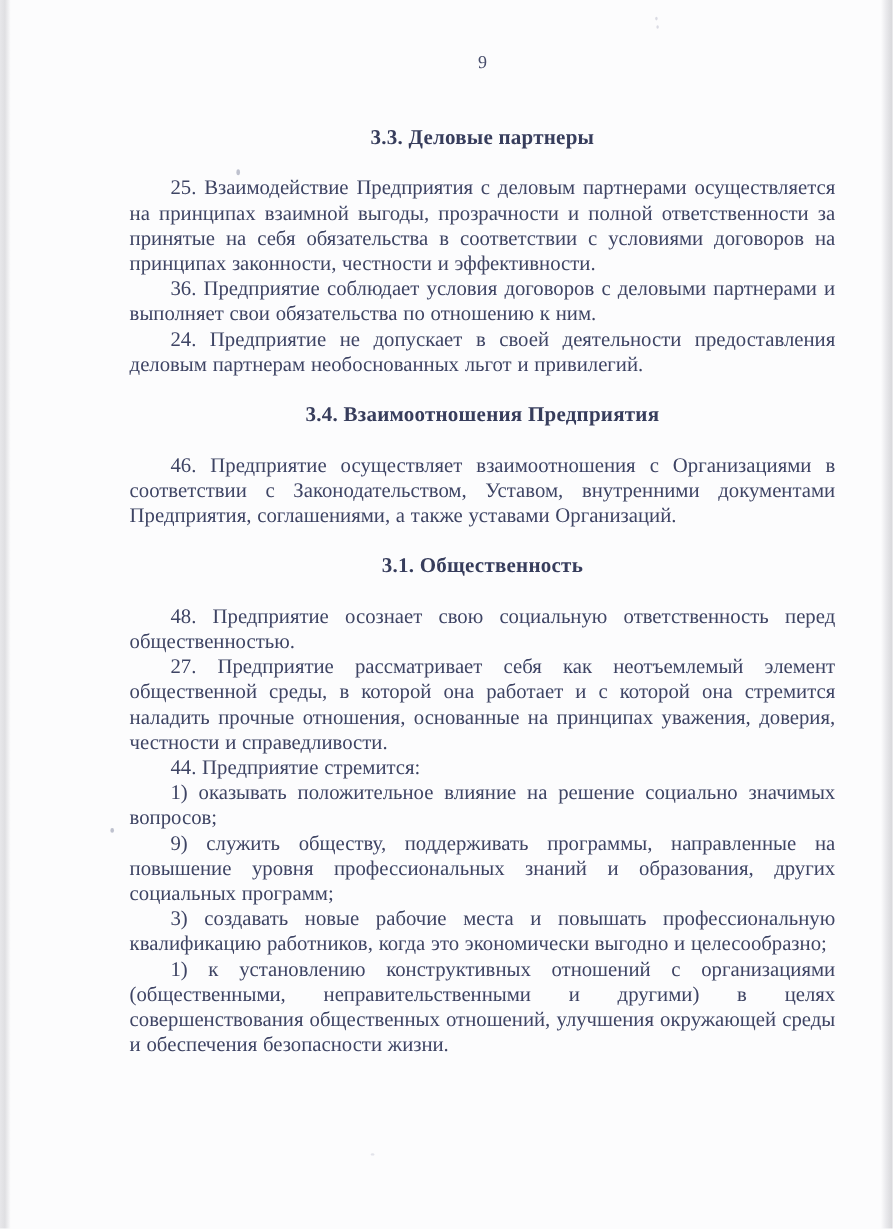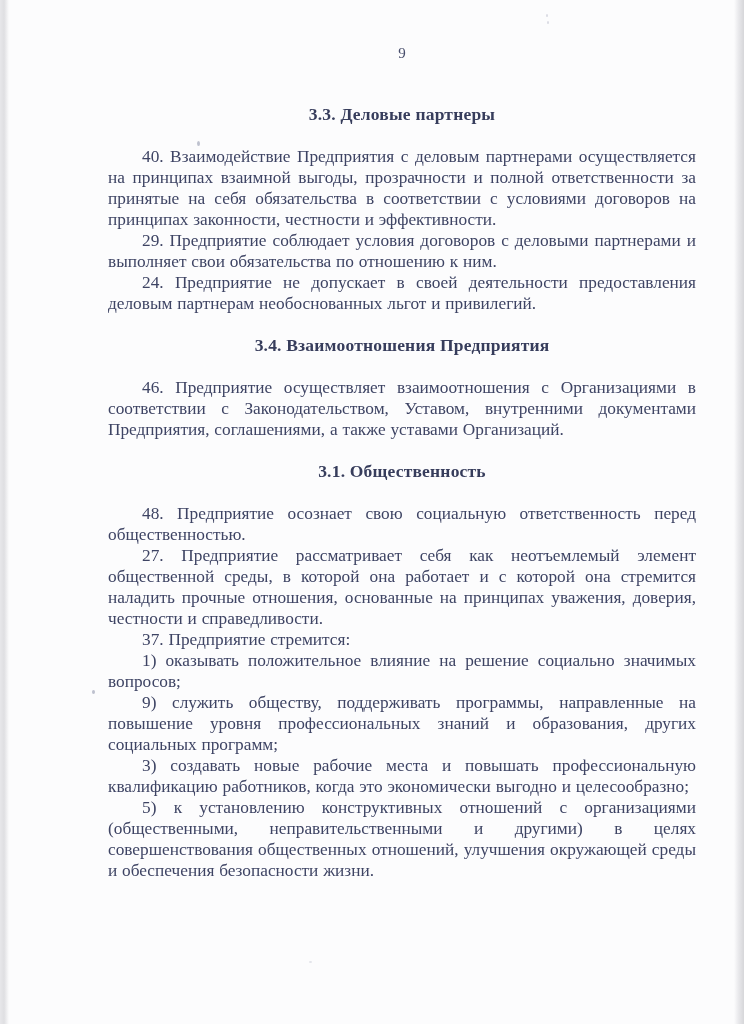--- a/index.html
+++ b/index.html
@@ -86,32 +86,32 @@
   <div class="speck a3"></div>
   <div class="speck a4"></div>
   <div class="speck a5"></div>
 
   <div class="content">
 
     <div class="page-number">9</div>
 
     <h2 class="section-heading first">3.3. Деловые партнеры</h2>
 
-    <p class="body-paragraph">40. Взаимодействие Предприятия с деловым партнерами осуществляется на принципах взаимной выгоды, прозрачности и полной ответственности за принятые на себя обязательства в соответствии с условиями договоров на принципах законности, честности и эффективности.</p>
-    <p class="body-paragraph">29. Предприятие соблюдает условия договоров с деловыми партнерами и выполняет свои обязательства по отношению к ним.</p>
+    <p class="body-paragraph">25. Взаимодействие Предприятия с деловым партнерами осуществляется на принципах взаимной выгоды, прозрачности и полной ответственности за принятые на себя обязательства в соответствии с условиями договоров на принципах законности, честности и эффективности.</p>
+    <p class="body-paragraph">36. Предприятие соблюдает условия договоров с деловыми партнерами и выполняет свои обязательства по отношению к ним.</p>
     <p class="body-paragraph">24. Предприятие не допускает в своей деятельности предоставления деловым партнерам необоснованных льгот и привилегий.</p>
 
     <h2 class="section-heading">3.4. Взаимоотношения Предприятия</h2>
 
     <p class="body-paragraph">46. Предприятие осуществляет взаимоотношения с Организациями в соответствии с Законодательством, Уставом, внутренними документами Предприятия, соглашениями, а также уставами Организаций.</p>
 
     <h2 class="section-heading">3.1. Общественность</h2>
 
     <p class="body-paragraph">48. Предприятие осознает свою социальную ответственность перед общественностью.</p>
     <p class="body-paragraph">27. Предприятие рассматривает себя как неотъемлемый элемент общественной среды, в которой она работает и с которой она стремится наладить прочные отношения, основанные на принципах уважения, доверия, честности и справедливости.</p>
-    <p class="body-paragraph">37. Предприятие стремится:</p>
+    <p class="body-paragraph">44. Предприятие стремится:</p>
     <p class="body-paragraph">1) оказывать положительное влияние на решение социально значимых вопросов;</p>
     <p class="body-paragraph">9) служить обществу, поддерживать программы, направленные на повышение уровня профессиональных знаний и образования, других социальных программ;</p>
     <p class="body-paragraph">3) создавать новые рабочие места и повышать профессиональную квалификацию работников, когда это экономически выгодно и целесообразно;</p>
-    <p class="body-paragraph">5) к установлению конструктивных отношений с организациями (общественными, неправительственными и другими) в целях совершенствования общественных отношений, улучшения окружающей среды и обеспечения безопасности жизни.</p>
+    <p class="body-paragraph">1) к установлению конструктивных отношений с организациями (общественными, неправительственными и другими) в целях совершенствования общественных отношений, улучшения окружающей среды и обеспечения безопасности жизни.</p>
 
   </div>
 </div>
 
 </body></html>

